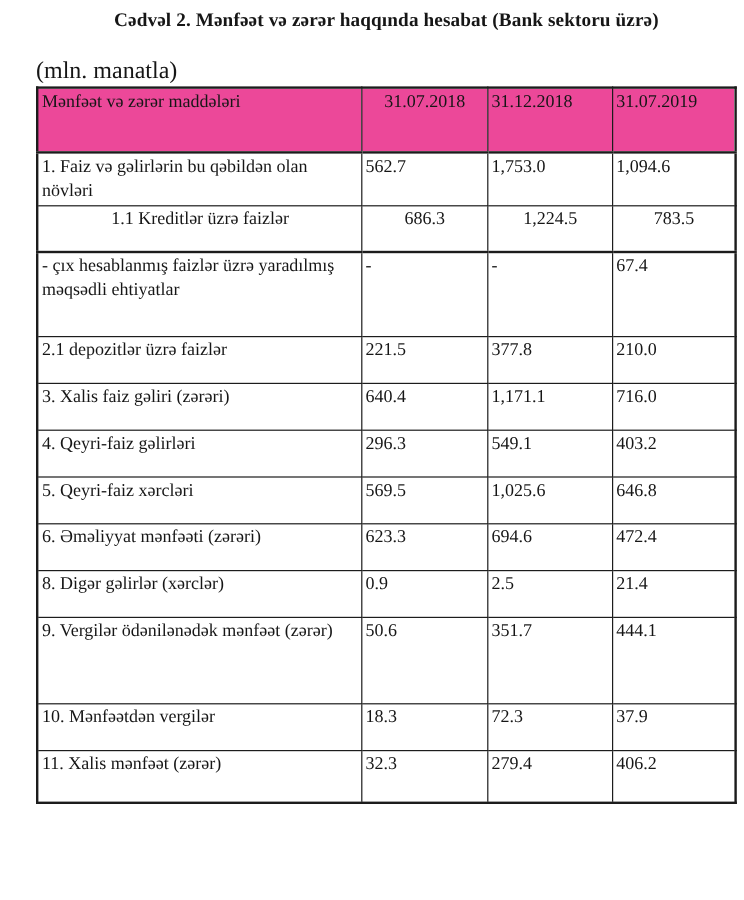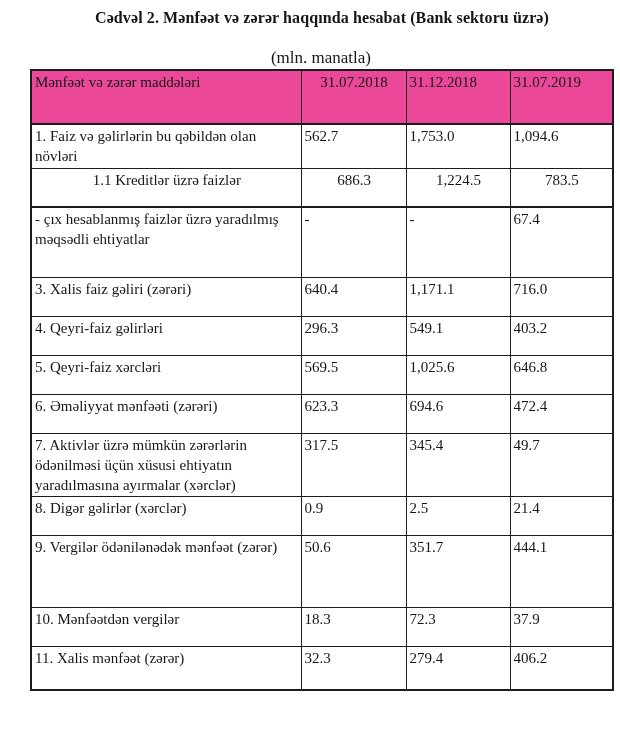--- a/index.html
+++ b/index.html
@@ -23,22 +23,22 @@
   .doc-title {
     margin-top: 9px;
     text-align: center;
     font-weight: bold;
     font-size: 16px;
     letter-spacing: 0.1px;
   }
   .unit-note {
     width: 582px;
     margin: 21px 0 1px 18px;
-    text-align: center;
-    font-size: 17px;
+    text-align: left;
+    font-size: 20px;
   }
   table.pl-table {
     margin-left: 18px;
     width: 582px;
     border-collapse: collapse;
     table-layout: fixed;
     border: 2px solid #1c1c1c;
     font-size: 15px;
     line-height: 20px;
   }
@@ -102,20 +102,26 @@
           <td>1,224.5</td>
           <td>783.5</td>
         </tr>
         <tr>
           <td>- çıx hesablanmış faizlər üzrə yaradılmış məqsədli ehtiyatlar</td>
           <td>-</td>
           <td>-</td>
           <td>67.4</td>
         </tr>
         <tr>
+          <td>2.1 depozitlər üzrə faizlər</td>
+          <td>221.5</td>
+          <td>377.8</td>
+          <td>210.0</td>
+        </tr>
+        <tr>
           <td>3. Xalis faiz gəliri (zərəri)</td>
           <td>640.4</td>
           <td>1,171.1</td>
           <td>716.0</td>
         </tr>
         <tr>
           <td>4. Qeyri-faiz gəlirləri</td>
           <td>296.3</td>
           <td>549.1</td>
           <td>403.2</td>
@@ -124,26 +130,20 @@
           <td>5. Qeyri-faiz xərcləri</td>
           <td>569.5</td>
           <td>1,025.6</td>
           <td>646.8</td>
         </tr>
         <tr>
           <td>6. Əməliyyat mənfəəti (zərəri)</td>
           <td>623.3</td>
           <td>694.6</td>
           <td>472.4</td>
-        </tr>
-        <tr>
-          <td>7. Aktivlər üzrə mümkün zərərlərin ödənilməsi üçün xüsusi ehtiyatın yaradılmasına ayırmalar (xərclər)</td>
-          <td>317.5</td>
-          <td>345.4</td>
-          <td>49.7</td>
         </tr>
         <tr>
           <td>8. Digər gəlirlər (xərclər)</td>
           <td>0.9</td>
           <td>2.5</td>
           <td>21.4</td>
         </tr>
         <tr>
           <td>9. Vergilər ödənilənədək mənfəət (zərər)</td>
           <td>50.6</td>

